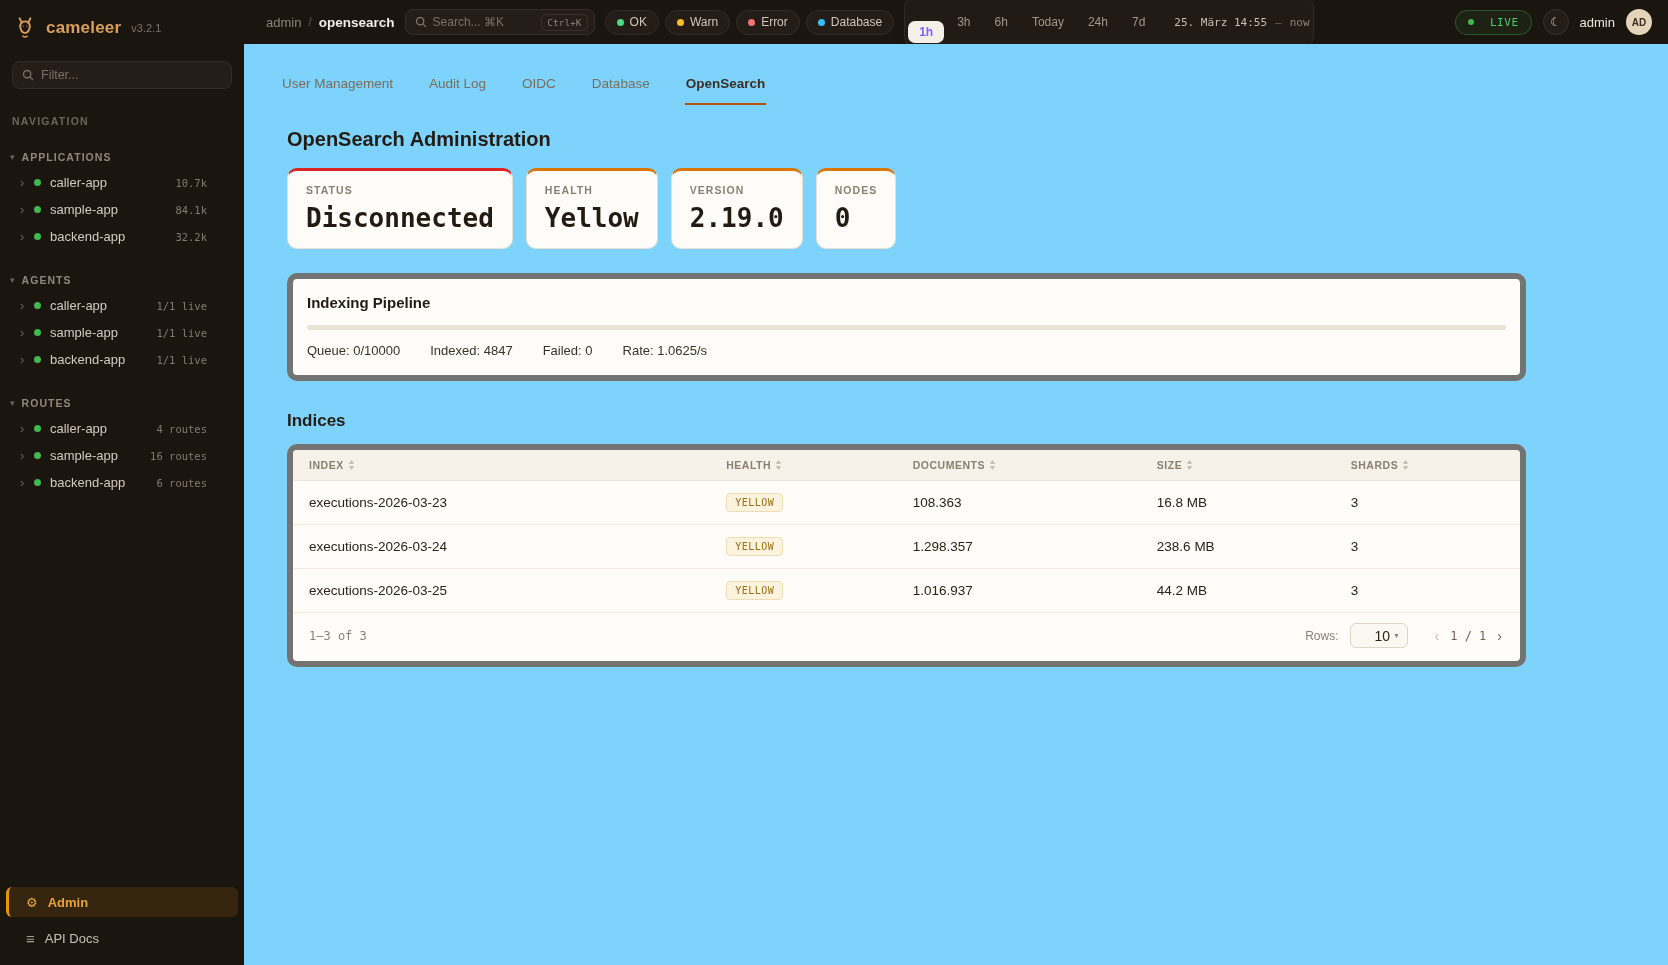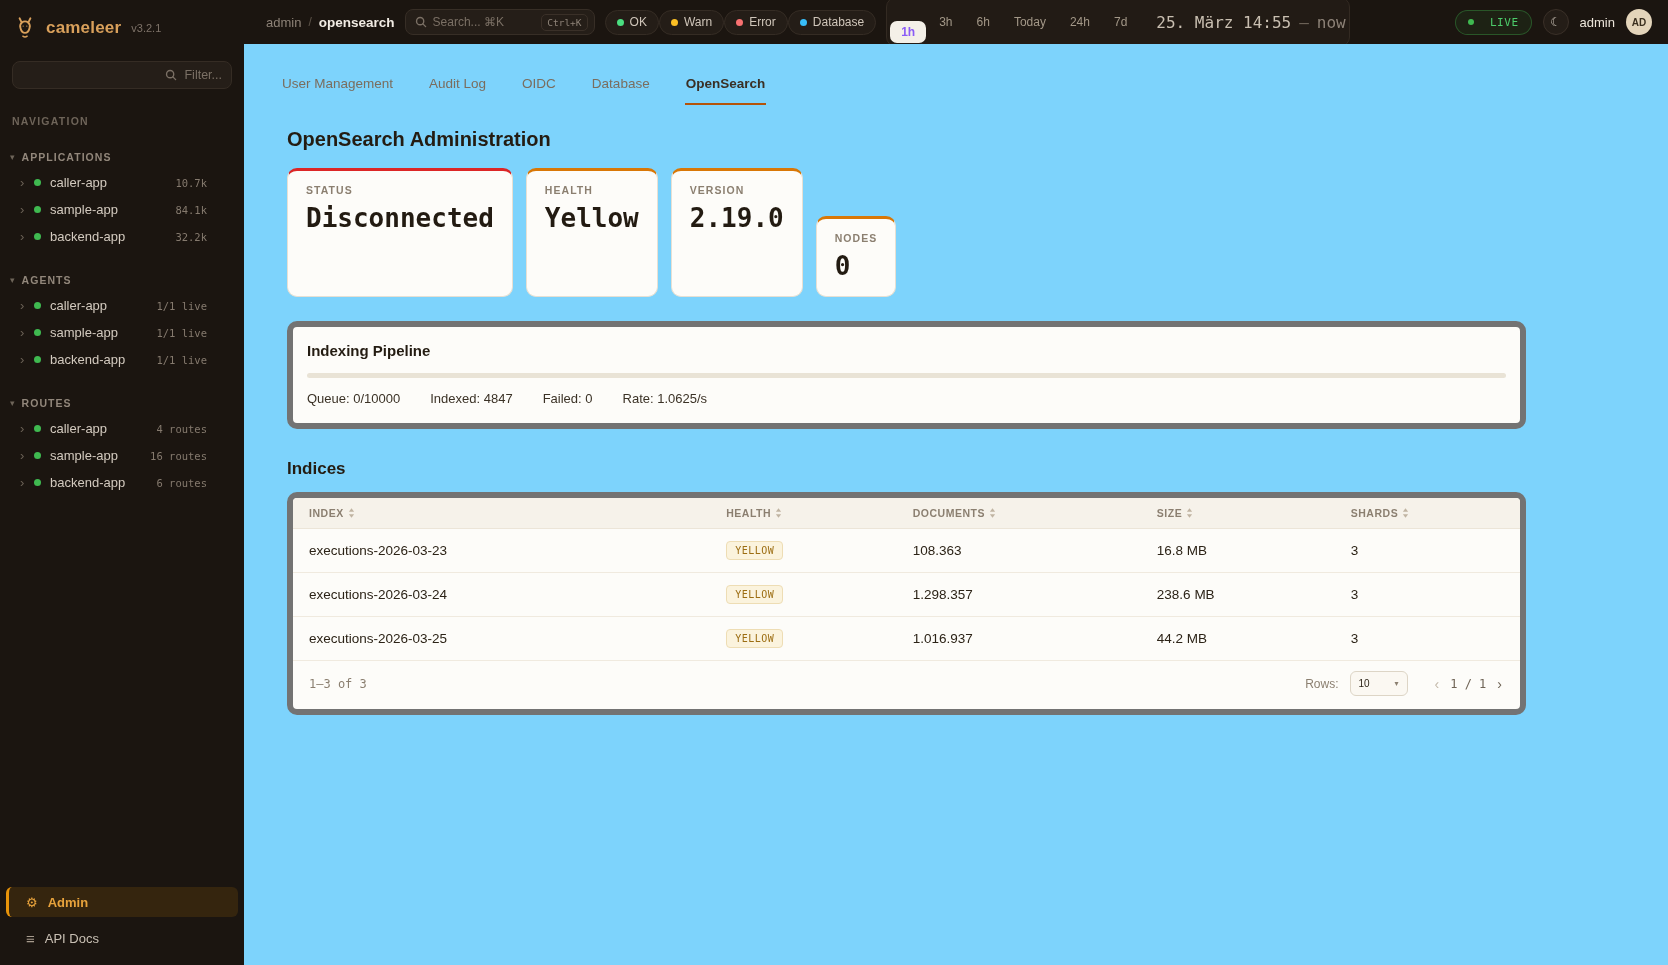--- a/index.html
+++ b/index.html
@@ -6,21 +6,21 @@
   html,body { width:1668px; height:965px; overflow:hidden; }
   body { font-family:"Liberation Sans", sans-serif; background:#f3f0e9; }
 
   .app { display:flex; width:100%; height:100%; }
 
   
   .sidebar { width:244px; flex:0 0 244px; background:#1b1510; display:flex; flex-direction:column; color:#d3cabf; }
   .logo-row { display:flex; align-items:center; gap:8px; padding:15px 14px 12px 12px; }
   .logo-name { font-size:17px; font-weight:bold; color:#d9a05b; letter-spacing:.2px; }
   .logo-ver { font-size:11px; color:#7d7268; margin-left:2px; }
-  .filter-box { margin:8px 12px 0; height:28px; background:#251e18; border:1px solid #352c24; border-radius:8px; display:flex; align-items:center; gap:7px; padding:0 9px;justify-content:flex-end; }
+  .filter-box { margin:8px 12px 0; height:28px; background:#251e18; border:1px solid #352c24; border-radius:8px; display:flex; align-items:center; gap:7px; padding:0 9px; }
   .filter-box .ph { font-size:12.5px; color:#7b7065; }
   .nav-heading { margin:26px 12px 0; font-size:10.5px; font-weight:bold; letter-spacing:.12em; color:#6e6459; text-transform:uppercase; }
   .nav-section { display:flex; align-items:center; gap:7px; margin-top:18px; padding:6px 12px 6px 10px; cursor:pointer; }
   .nav-section .caret { font-size:9px; color:#6e6459; }
   .nav-section .sec-label { font-size:10.5px; font-weight:bold; letter-spacing:.1em; color:#92877b; text-transform:uppercase; }
   .nav-item { display:flex; align-items:center; height:27px; padding:0 37px 0 20px; cursor:pointer; }
   .nav-item .chev { color:#6b6156; font-size:13px; width:10px; }
   .nav-item .dot { width:7px; height:7px; border-radius:50%; background:#3fb950; margin-left:4px; }
   .nav-item .lbl { font-size:13px; color:#d3cabf; margin-left:9px; }
   .nav-item .badge { margin-left:auto; font-family:"DejaVu Sans Mono", monospace; font-size:10.5px; color:#857a6e; }
@@ -37,28 +37,28 @@
 
   
   .topbar { height:44px; flex:0 0 44px; background:#1b1510; display:flex; align-items:center; padding:0 16px 0 22px; gap:10px; }
   .crumbs { display:flex; align-items:center; gap:7px; white-space:nowrap; }
   .crumb-a { font-size:13px; color:#8d8277; }
   .crumb-sep { font-size:12px; color:#5f554b; }
   .crumb-b { font-size:13.5px; font-weight:600; color:#f2ece4; }
   .search { width:190px; height:26px; background:#251e18; border:1px solid #372e26; border-radius:8px; display:flex; align-items:center; gap:6px; padding:0 6px 0 9px; cursor:text; }
   .search .ph { font-size:12px; color:#7b7065; flex:1; white-space:nowrap; overflow:hidden; }
   .kbd { font-family:"DejaVu Sans Mono", monospace; font-size:9.5px; color:#8d8277; border:1px solid #3a3028; border-radius:5px; padding:2px 5px; white-space:nowrap; }
-  .pills { display:flex; align-items:center; }
+  .pills { display:flex; align-items:center; gap:6px; }
   .pill { display:flex; align-items:center; gap:6px; height:25px; padding:0 11px; background:#241d17; border:1px solid #352c24; border-radius:999px; cursor:pointer; }
   .pill .fdot { width:7px; height:7px; border-radius:50%; }
   .pill .flbl { font-size:12px; color:#cfc5b9; }
   .seg { display:flex; align-items:center; background:#221b15; border:1px solid #332a22; border-radius:10px; padding:3px; gap:2px; }
   .seg button { background:transparent; border:none; font-family:inherit; font-size:12px; color:#a39888; padding:4px 11px; border-radius:7px; cursor:pointer; white-space:nowrap; }
   .seg button.active { background:#f4f0e8; color:#8b5cf6; font-weight:600;margin-top:20px; }
-  .seg .daterange { display:flex; align-items:center; gap:8px; margin:0 0 0 16px; font-family:"DejaVu Sans Mono", monospace; font-size:16px; white-space:nowrap; }
+  .seg .daterange { display:flex; align-items:center; gap:8px; margin:0 0 0 16px; font-family:"DejaVu Sans Mono", monospace; font-size:11px; white-space:nowrap; }
   .seg .d1 { color:#c9bfb1; }
   .seg .dsep { color:#6e6459; }
   .seg .d2 { color:#8d8277; }
   .top-right { margin-left:auto; display:flex; align-items:center; gap:11px; }
   .live-pill { display:flex; align-items:center; gap:16px; height:25px; padding:0 12px; border-radius:999px; background:rgba(63,185,80,.08); border:1px solid rgba(63,185,80,.35); cursor:pointer; }
   .live-pill .ldot { width:6px; height:6px; border-radius:50%; background:#3fb950; }
   .live-pill .llbl { font-family:"DejaVu Sans Mono", monospace; font-size:11px; color:#4ccb6a; letter-spacing:.05em; }
   .moon-btn { width:26px; height:26px; border-radius:50%; background:#241d17; border:1px solid #3a3028; color:#d8d0c4; font-size:12px; display:flex; align-items:center; justify-content:center; cursor:pointer; }
   .user-name { font-size:13px; color:#ece5da; }
   .avatar { width:26px; height:26px; border-radius:50%; background:#e3d4ba; color:#3a2f1f; font-size:10px; font-weight:bold; display:flex; align-items:center; justify-content:center; cursor:pointer; }
@@ -89,21 +89,21 @@
   .t-head { background:#f6f2ea; border-bottom:1px solid #ece5d8; }
   .th { padding:9px 16px; font-size:10.5px; font-weight:bold; letter-spacing:.05em; color:#8b7f70; text-transform:uppercase; display:flex; align-items:center; gap:4px; cursor:pointer; }
   .t-body .t-row { border-bottom:1px solid #f0eadf; }
   .td { padding:12px 16px; font-size:13.5px; color:#2c2317; }
   .badge-yellow { display:inline-block; font-family:"DejaVu Sans Mono", monospace; font-size:10px; letter-spacing:.05em; background:#fbf3dd; color:#9c6d12; border:1px solid #eeddb4; border-radius:4px; padding:3px 8px; }
   .t-foot { display:flex; align-items:center; padding:10px 16px 13px; }
   .range-txt { font-family:"DejaVu Sans Mono", monospace; font-size:12px; color:#8b7f70; }
   .foot-right { margin-left:auto; display:flex; align-items:center; gap:11px; }
   .rows-lbl { font-size:12px; color:#8b7f70; }
   .rows-select { width:58px; height:25px; background:#fbf8f2; border:1px solid #ddd5c6; border-radius:6px; display:flex; align-items:center; justify-content:space-between; padding:0 8px; cursor:pointer; }
-  .rows-select .rv { font-size:10px; color:#2c2317; }
+  .rows-select .rv { font-size:14px; color:#2c2317;margin-left:16px; }
   .rows-select .rc { font-size:8px; color:#8b7f70; }
   .pager { display:flex; align-items:center; gap:9px; margin-left:14px; }
   .pg-btn { background:none; border:none; font-size:14px; cursor:pointer; padding:0 2px; }
   .pg-prev { color:#c3b9aa; }
   .pg-next { color:#6f6456; }
   .pg-ind { font-family:"DejaVu Sans Mono", monospace; font-size:12px; color:#6f6456; }
 
   svg { display:block; }
 </style>
 </head>
@@ -298,21 +298,21 @@
             <div class="s-val">Disconnected</div>
           </div>
           <div class="stat-card" style="border-top-color: rgb(217, 119, 6);">
             <div class="s-lbl">HEALTH</div>
             <div class="s-val">Yellow</div>
           </div>
           <div class="stat-card" style="border-top-color: rgb(217, 119, 6);">
             <div class="s-lbl">VERSION</div>
             <div class="s-val">2.19.0</div>
           </div>
-          <div class="stat-card" style="border-top-color: rgb(217, 119, 6); margin-top: 48px;">
+          <div class="stat-card" style="border-top-color: rgb(217, 119, 6);">
             <div class="s-lbl">NODES</div>
             <div class="s-val">0</div>
           </div>
         </div>
 
         <section class="panel pipeline">
           <div class="pipeline-title">Indexing Pipeline</div>
           <div class="progress">
               <div class="fill"></div>
             </div>

